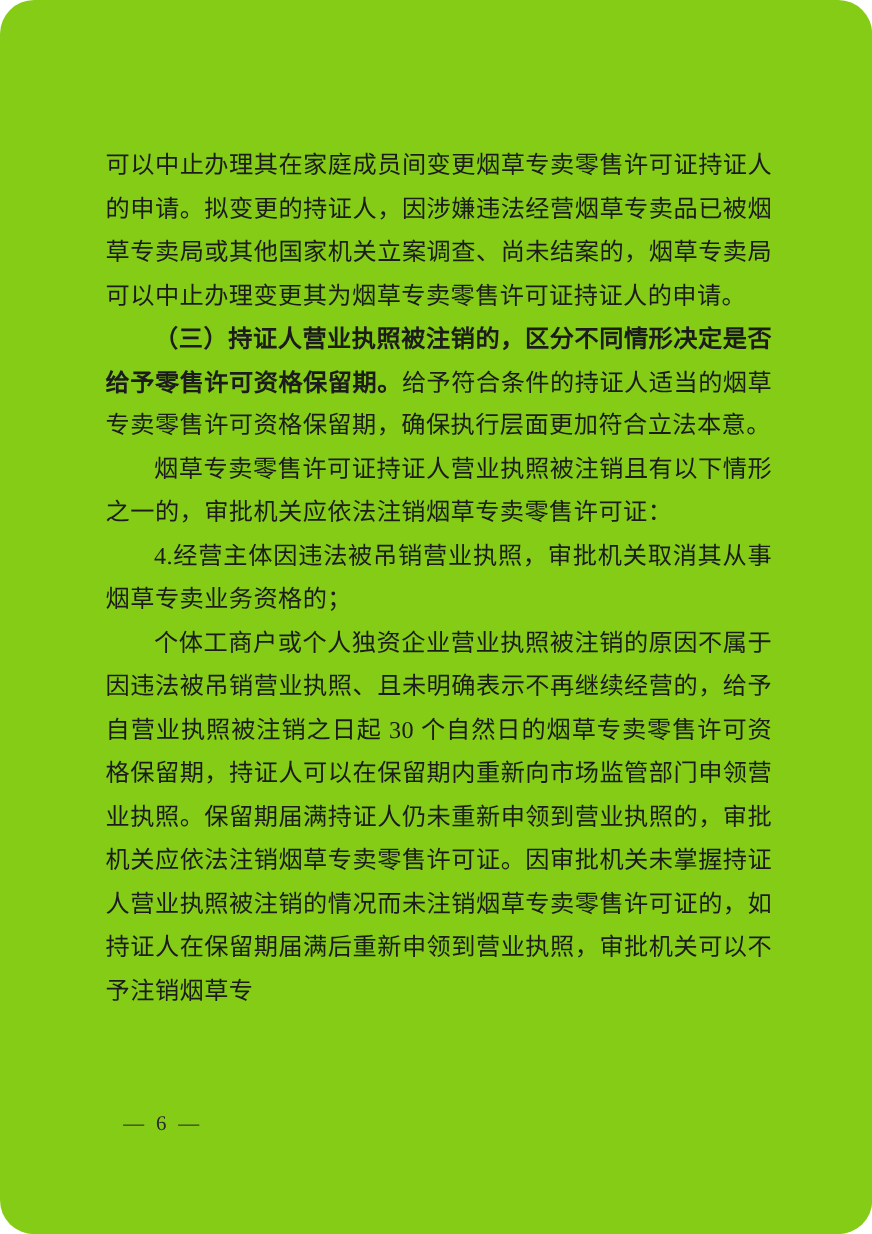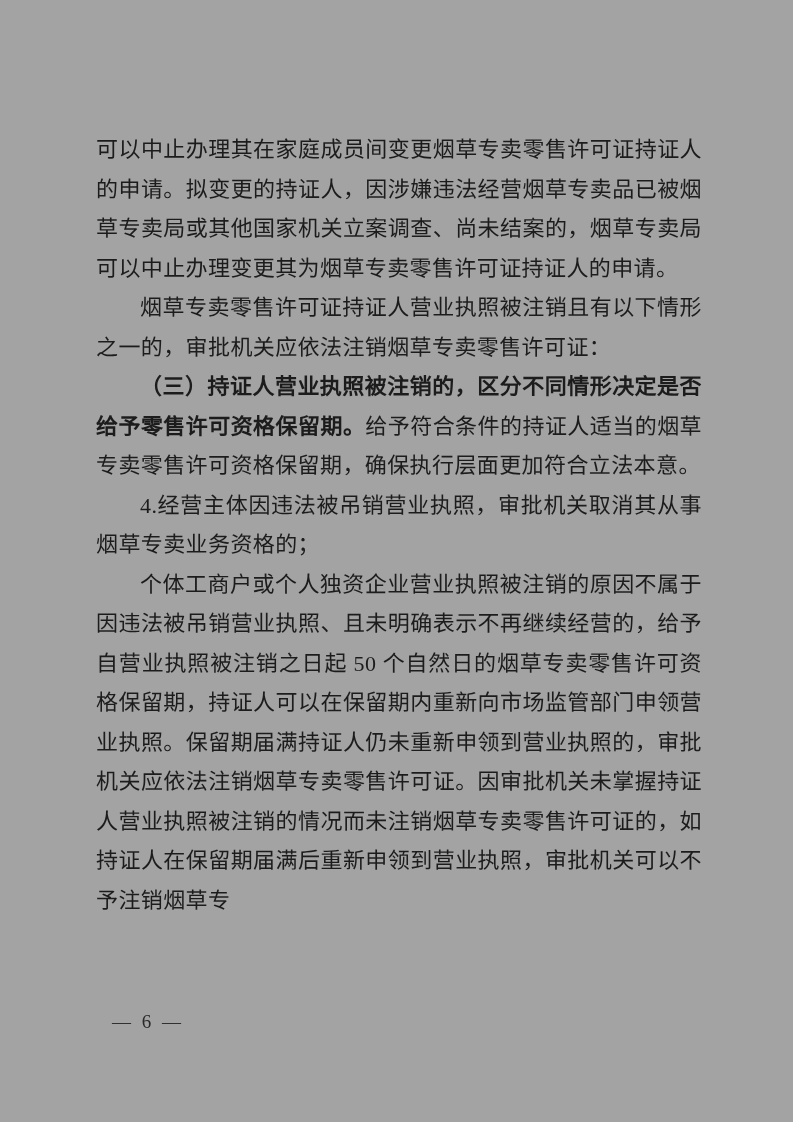--- a/index.html
+++ b/index.html
@@ -11,21 +11,22 @@
     height: 1122px;
     background: #ffffff;
     font-family: "Liberation Serif", "DejaVu Serif", serif;
     color: #1c1c1c;
     position: relative;
     overflow: hidden;
   }
   .page {
     position: absolute;
     inset: 0;
-    background: #a3a3a3;
+    background: #84cc16;
+    border-radius: 31px;
   }
   .content {
     position: absolute;
     left: 96px;
     top: 130px;
     width: 606px;
   }
   .content p {
     margin: 0;
     font-size: 22px;
@@ -51,19 +52,19 @@
     letter-spacing: 3px;
     font-family: "Liberation Serif", "DejaVu Serif", serif;
   }
 </style>
 </head>
 <body>
 
 <div class="page">
   <div class="content">
       <p>可以中止办理其在家庭成员间变更烟草专卖零售许可证持证人的申请。拟变更的持证人，因涉嫌违法经营烟草专卖品已被烟草专卖局或其他国家机关立案调查、尚未结案的，烟草专卖局可以中止办理变更其为烟草专卖零售许可证持证人的申请。</p>
+      <p class="indent"><b>（三）持证人营业执照被注销的，区分不同情形决定是否给予零售许可资格保留期。</b>给予符合条件的持证人适当的烟草专卖零售许可资格保留期，确保执行层面更加符合立法本意。</p>
       <p class="indent">烟草专卖零售许可证持证人营业执照被注销且有以下情形之一的，审批机关应依法注销烟草专卖零售许可证：</p>
-      <p class="indent"><b>（三）持证人营业执照被注销的，区分不同情形决定是否给予零售许可资格保留期。</b>给予符合条件的持证人适当的烟草专卖零售许可资格保留期，确保执行层面更加符合立法本意。</p>
       <p class="indent">4.经营主体因违法被吊销营业执照，审批机关取消其从事烟草专卖业务资格的；</p>
-      <p class="indent">个体工商户或个人独资企业营业执照被注销的原因不属于因违法被吊销营业执照、且未明确表示不再继续经营的，给予自营业执照被注销之日起 50 个自然日的烟草专卖零售许可资格保留期，持证人可以在保留期内重新向市场监管部门申领营业执照。保留期届满持证人仍未重新申领到营业执照的，审批机关应依法注销烟草专卖零售许可证。因审批机关未掌握持证人营业执照被注销的情况而未注销烟草专卖零售许可证的，如持证人在保留期届满后重新申领到营业执照，审批机关可以不予注销烟草专</p>
+      <p class="indent">个体工商户或个人独资企业营业执照被注销的原因不属于因违法被吊销营业执照、且未明确表示不再继续经营的，给予自营业执照被注销之日起 30 个自然日的烟草专卖零售许可资格保留期，持证人可以在保留期内重新向市场监管部门申领营业执照。保留期届满持证人仍未重新申领到营业执照的，审批机关应依法注销烟草专卖零售许可证。因审批机关未掌握持证人营业执照被注销的情况而未注销烟草专卖零售许可证的，如持证人在保留期届满后重新申领到营业执照，审批机关可以不予注销烟草专</p>
     </div>
   <div class="footer">— 6 —</div>
 </div>
 
 </body></html>

